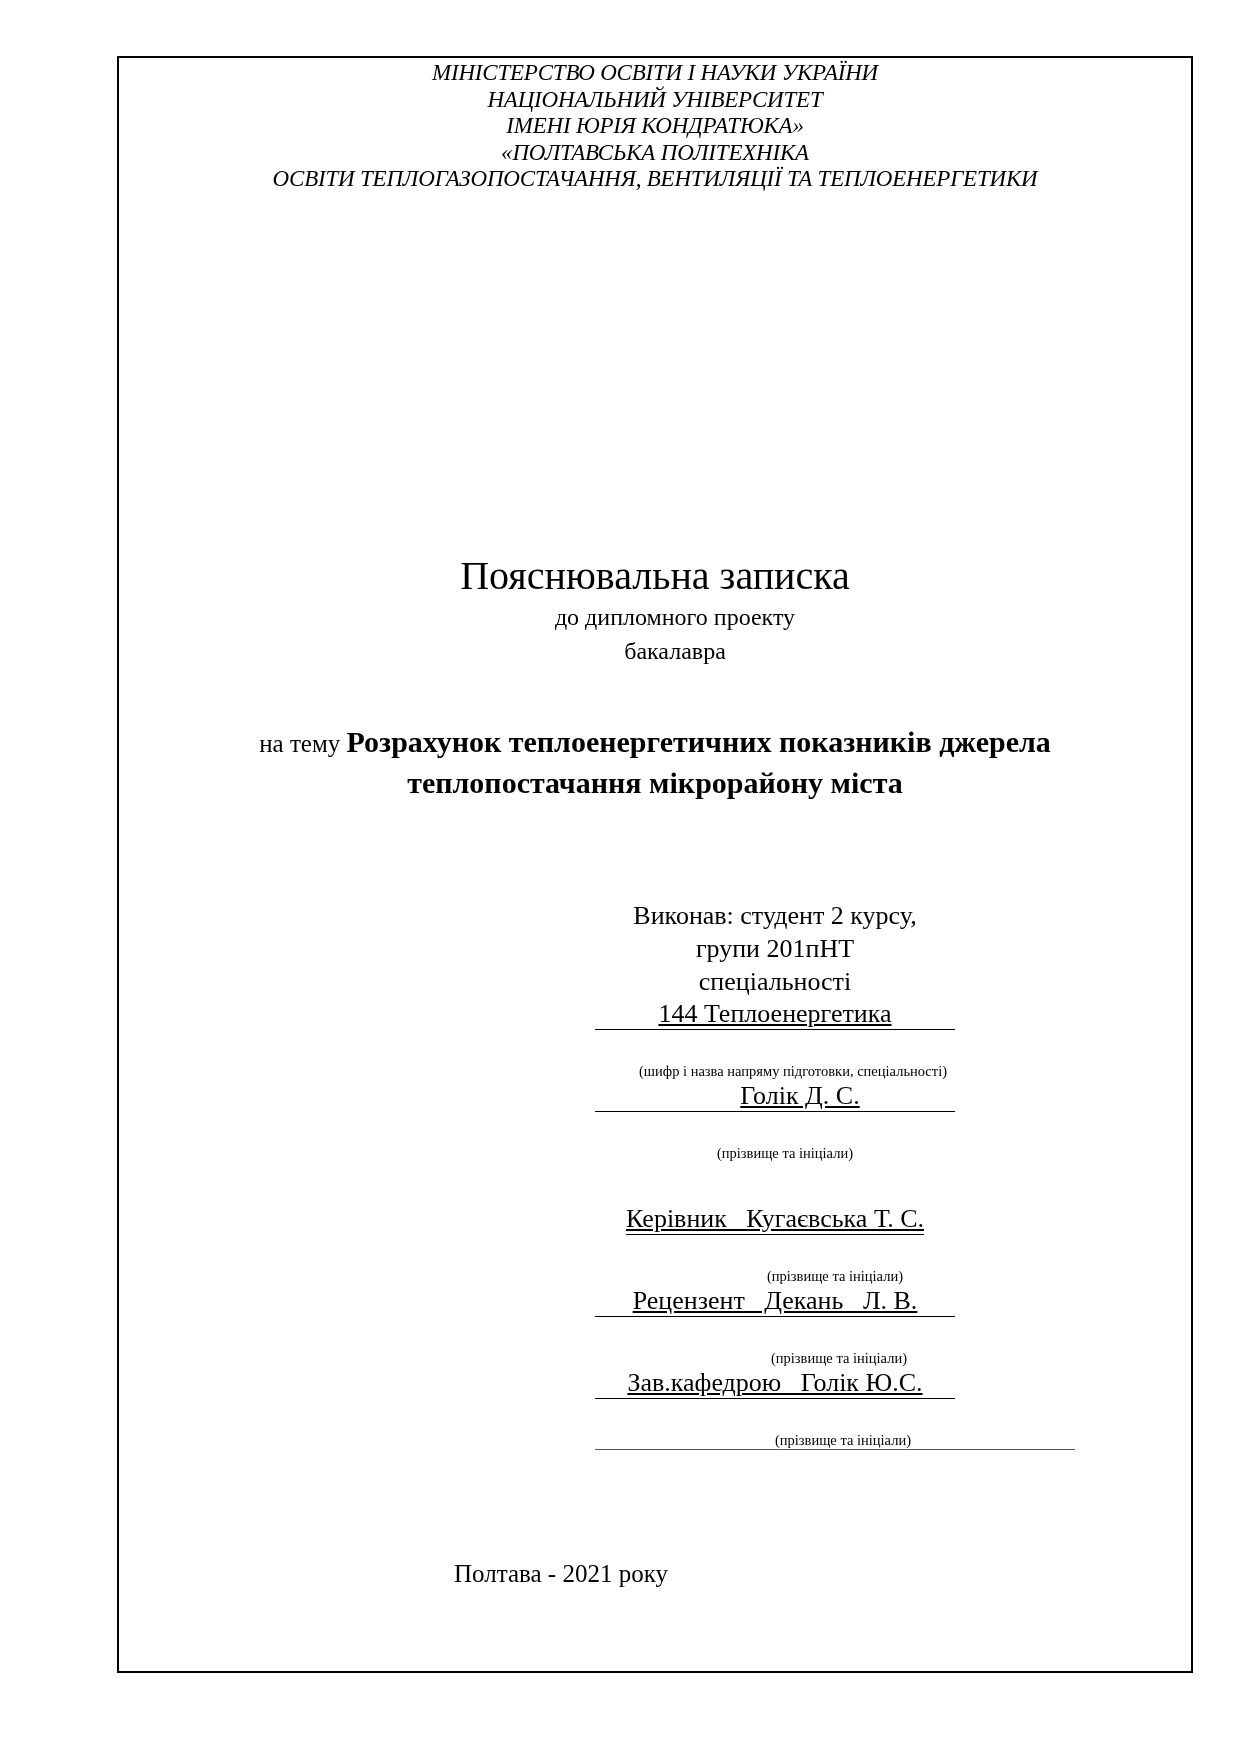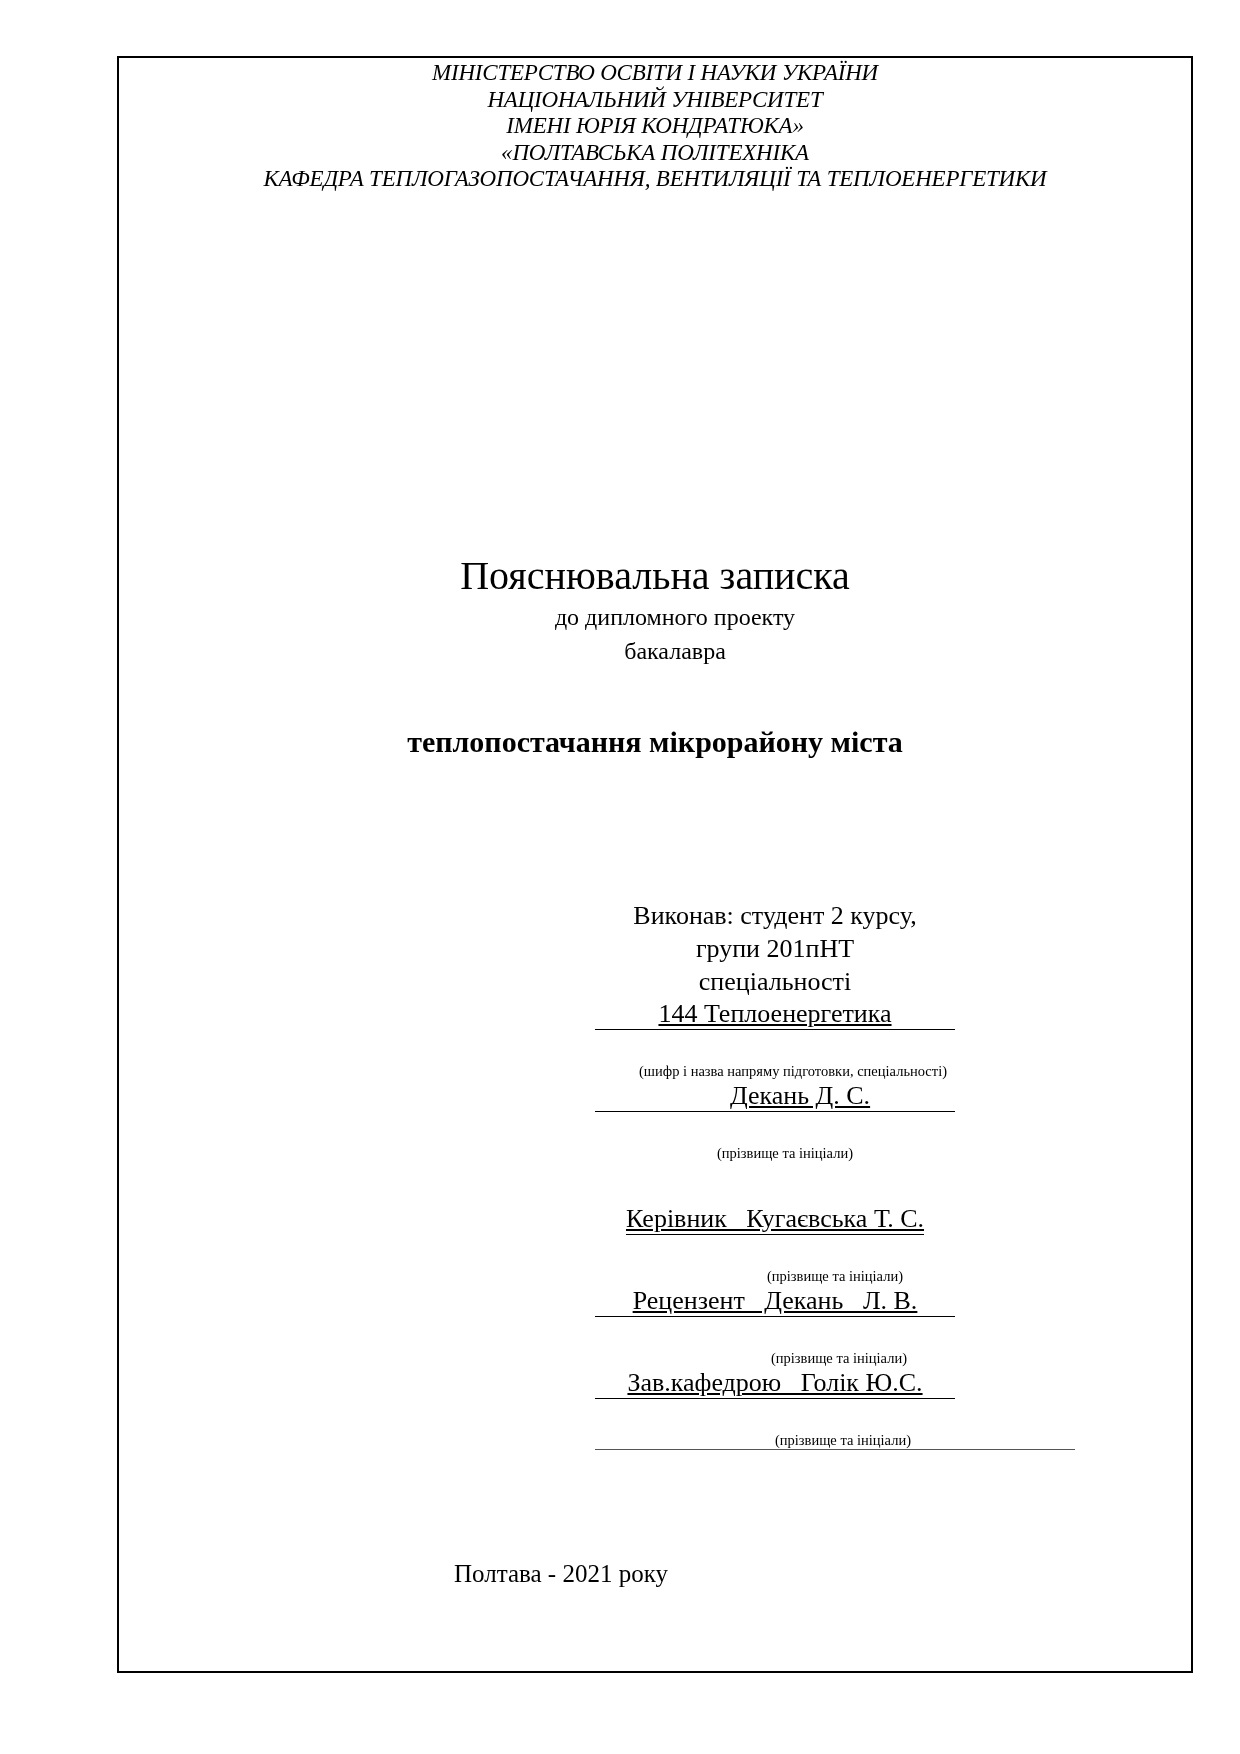--- a/index.html
+++ b/index.html
@@ -110,40 +110,43 @@
 </head>
 <body>
 
 <div class="page-frame"></div>
 
 <div class="header">
   <div>МІНІСТЕРСТВО ОСВІТИ І НАУКИ УКРАЇНИ</div>
   <div>НАЦІОНАЛЬНИЙ УНІВЕРСИТЕТ</div>
   <div>ІМЕНІ ЮРІЯ КОНДРАТЮКА»</div>
   <div>«ПОЛТАВСЬКА ПОЛІТЕХНІКА</div>
-  <div>КАФЕДРА ТЕПЛОГАЗОПОСТАЧАННЯ, ВЕНТИЛЯЦІЇ ТА ТЕПЛОЕНЕРГЕТИКИ</div>
+  <div>ОСВІТИ ТЕПЛОГАЗОПОСТАЧАННЯ, ВЕНТИЛЯЦІЇ ТА ТЕПЛОЕНЕРГЕТИКИ</div>
 </div>
 
 <div class="title-block">
   <div class="title-main">Пояснювальна записка</div>
   <div class="title-sub">до дипломного проекту</div>
   <div class="title-sub">бакалавра</div>
 </div>
 
 <div class="topic">
+  <div>
+    <span class="topic-prefix">на тему </span><span class="topic-bold">Розрахунок теплоенергетичних показників джерела</span>
+  </div>
   <div class="topic-bold">теплопостачання мікрорайону міста</div>
 </div>
 
 <div class="signatures">
   <div class="sig-line">Виконав: студент 2 курсу,</div>
   <div class="sig-line">групи 201пНТ</div>
   <div class="sig-line">спеціальності</div>
   <div class="sig-line underlined">144 Теплоенергетика</div>
   <div class="caption" style="padding-left:44px;">(шифр і назва напряму підготовки, спеціальності)</div>
-  <div class="sig-line underlined name-center" style="padding-left:50px;">Декань Д. С.</div>
+  <div class="sig-line underlined name-center" style="padding-left:50px;">Голік Д. С.</div>
   <div class="caption" style="padding-left:122px;">(прізвище та ініціали)</div>
   <div class="spacer"></div>
   <div class="sig-line">
     <span class="underlined" style="display:inline-block;white-space:pre;">Керівник   Кугаєвська Т. С.</span>
   </div>
   <div class="caption" style="padding-left:172px;">(прізвище та ініціали)</div>
   <div class="sig-line underlined" style="white-space:pre;">Рецензент   Декань   Л. В.</div>
   <div class="caption" style="padding-left:176px;">(прізвище та ініціали)</div>
   <div class="sig-line underlined" style="white-space:pre;">Зав.кафедрою   Голік Ю.С.</div>
   <div class="caption" style="padding-left:180px;border-bottom:1px solid #555;width:300px;">(прізвище та ініціали)</div>

